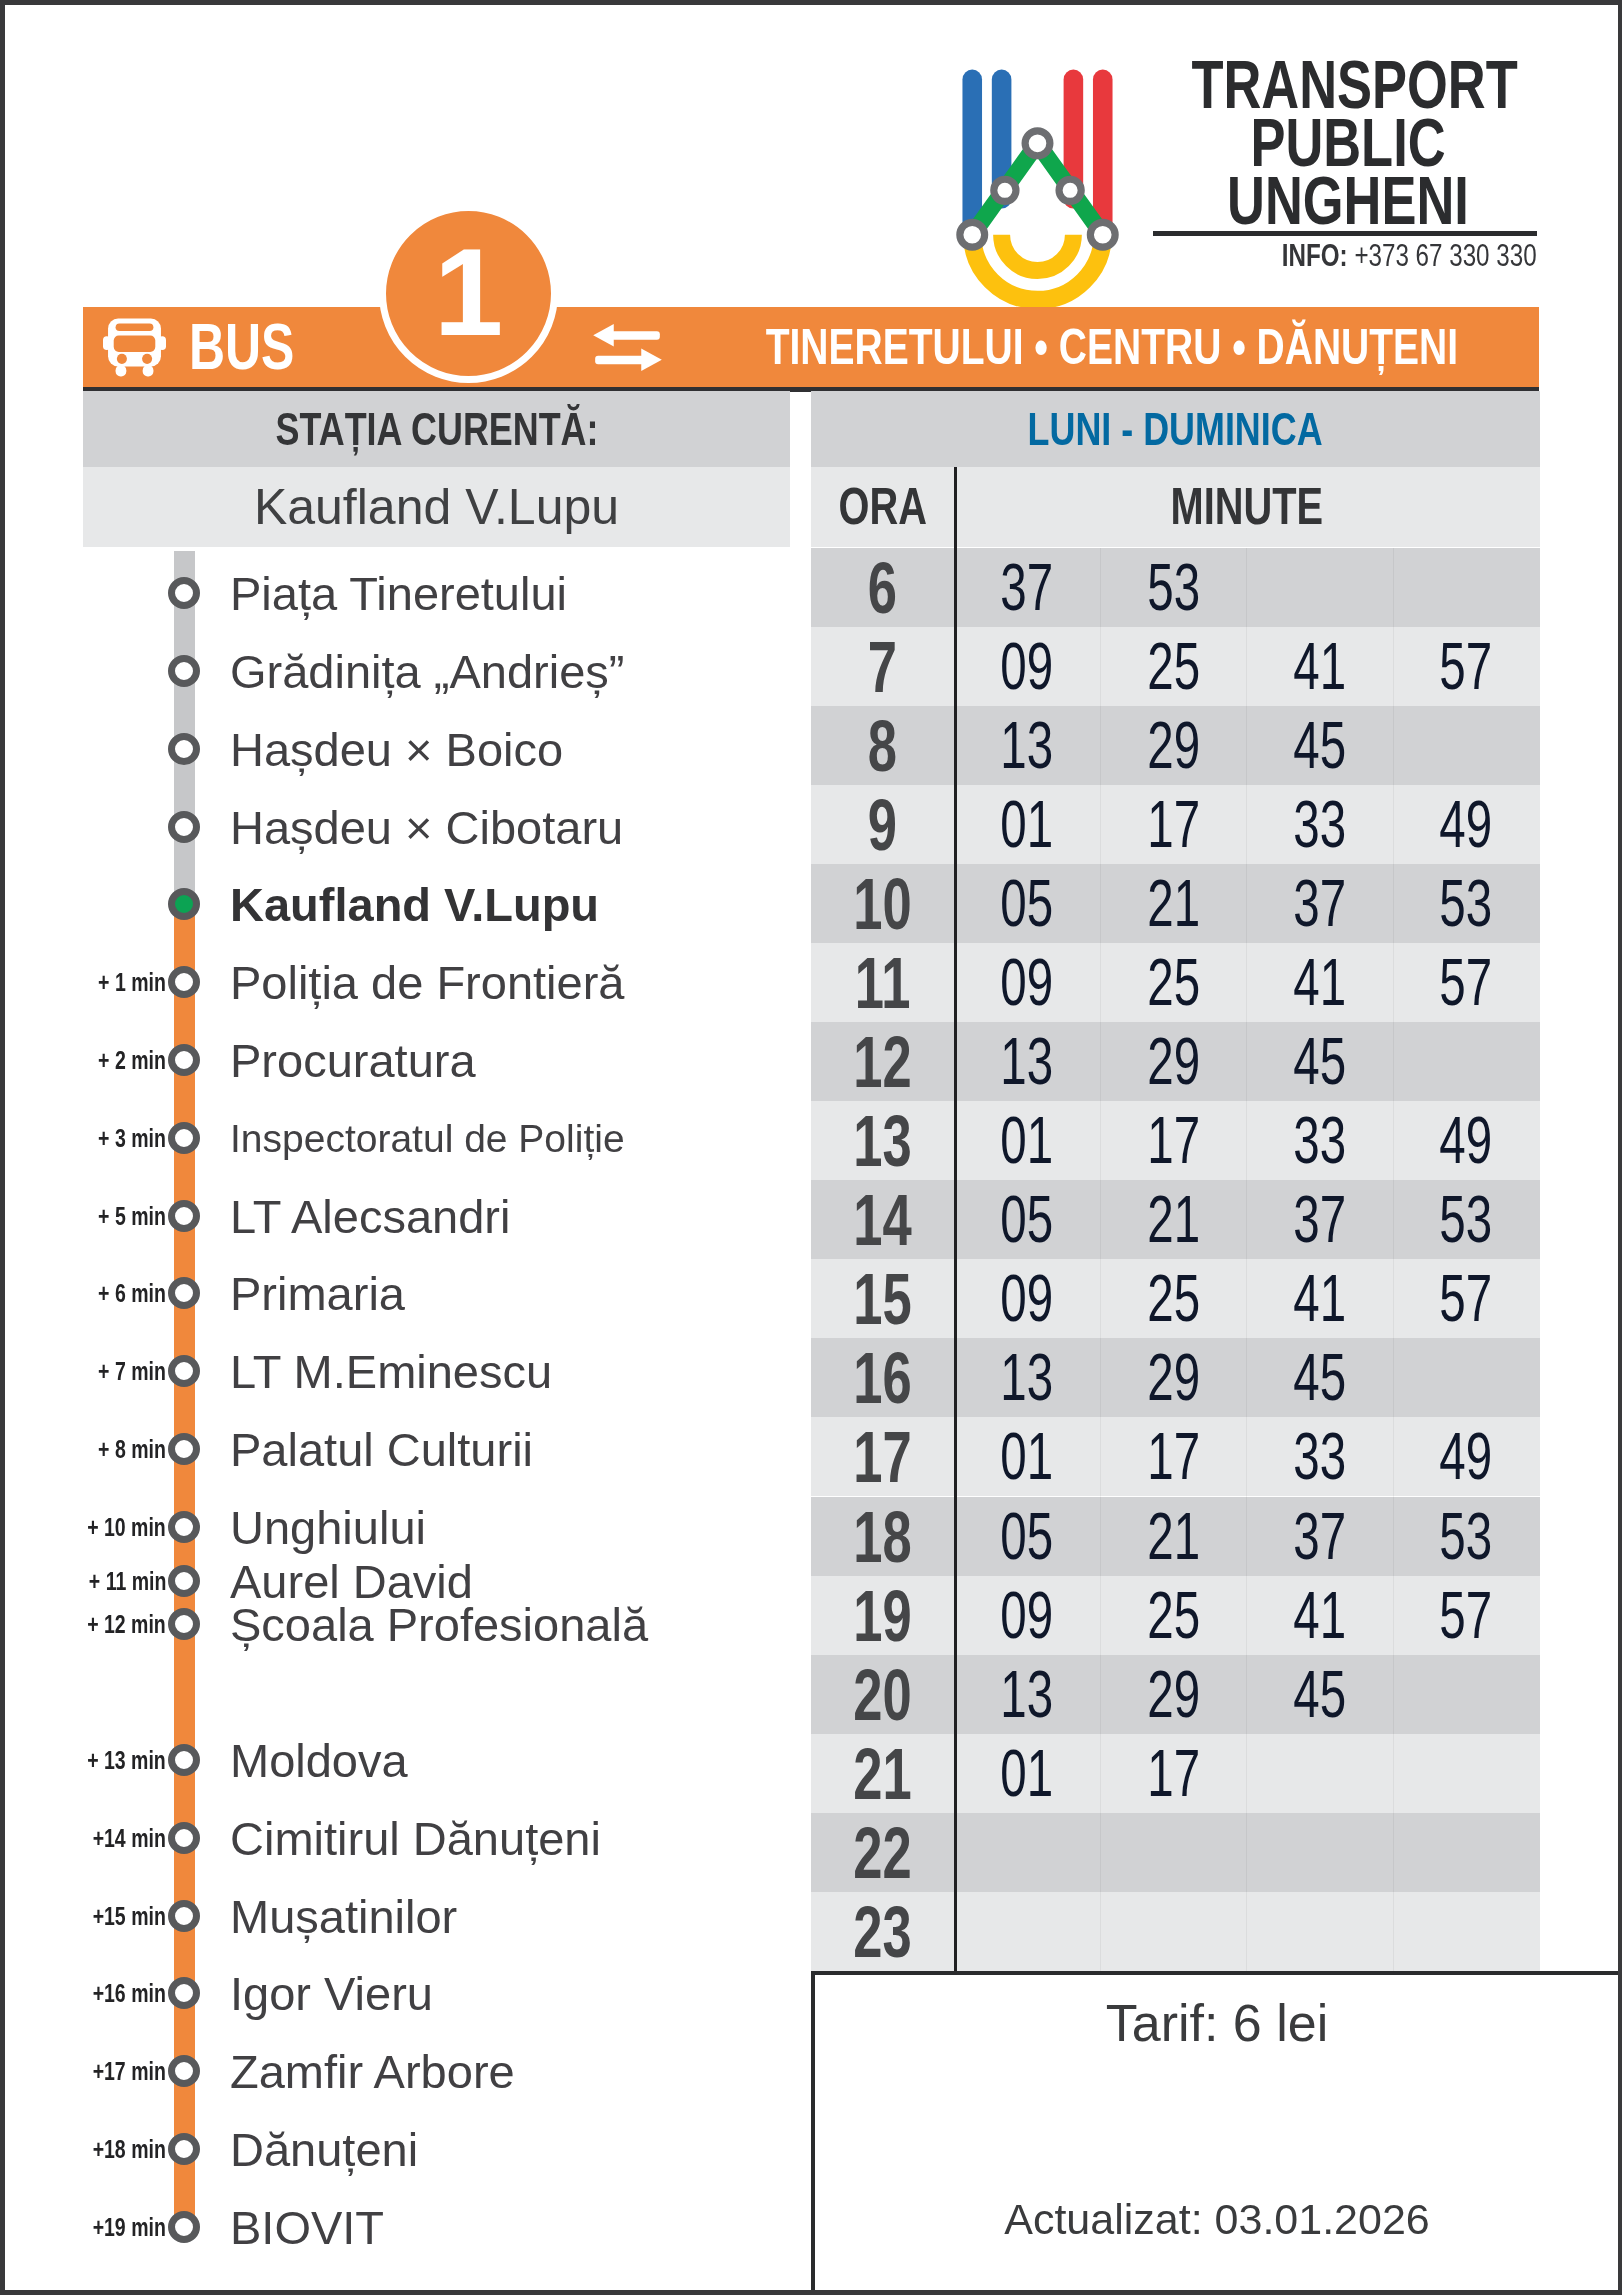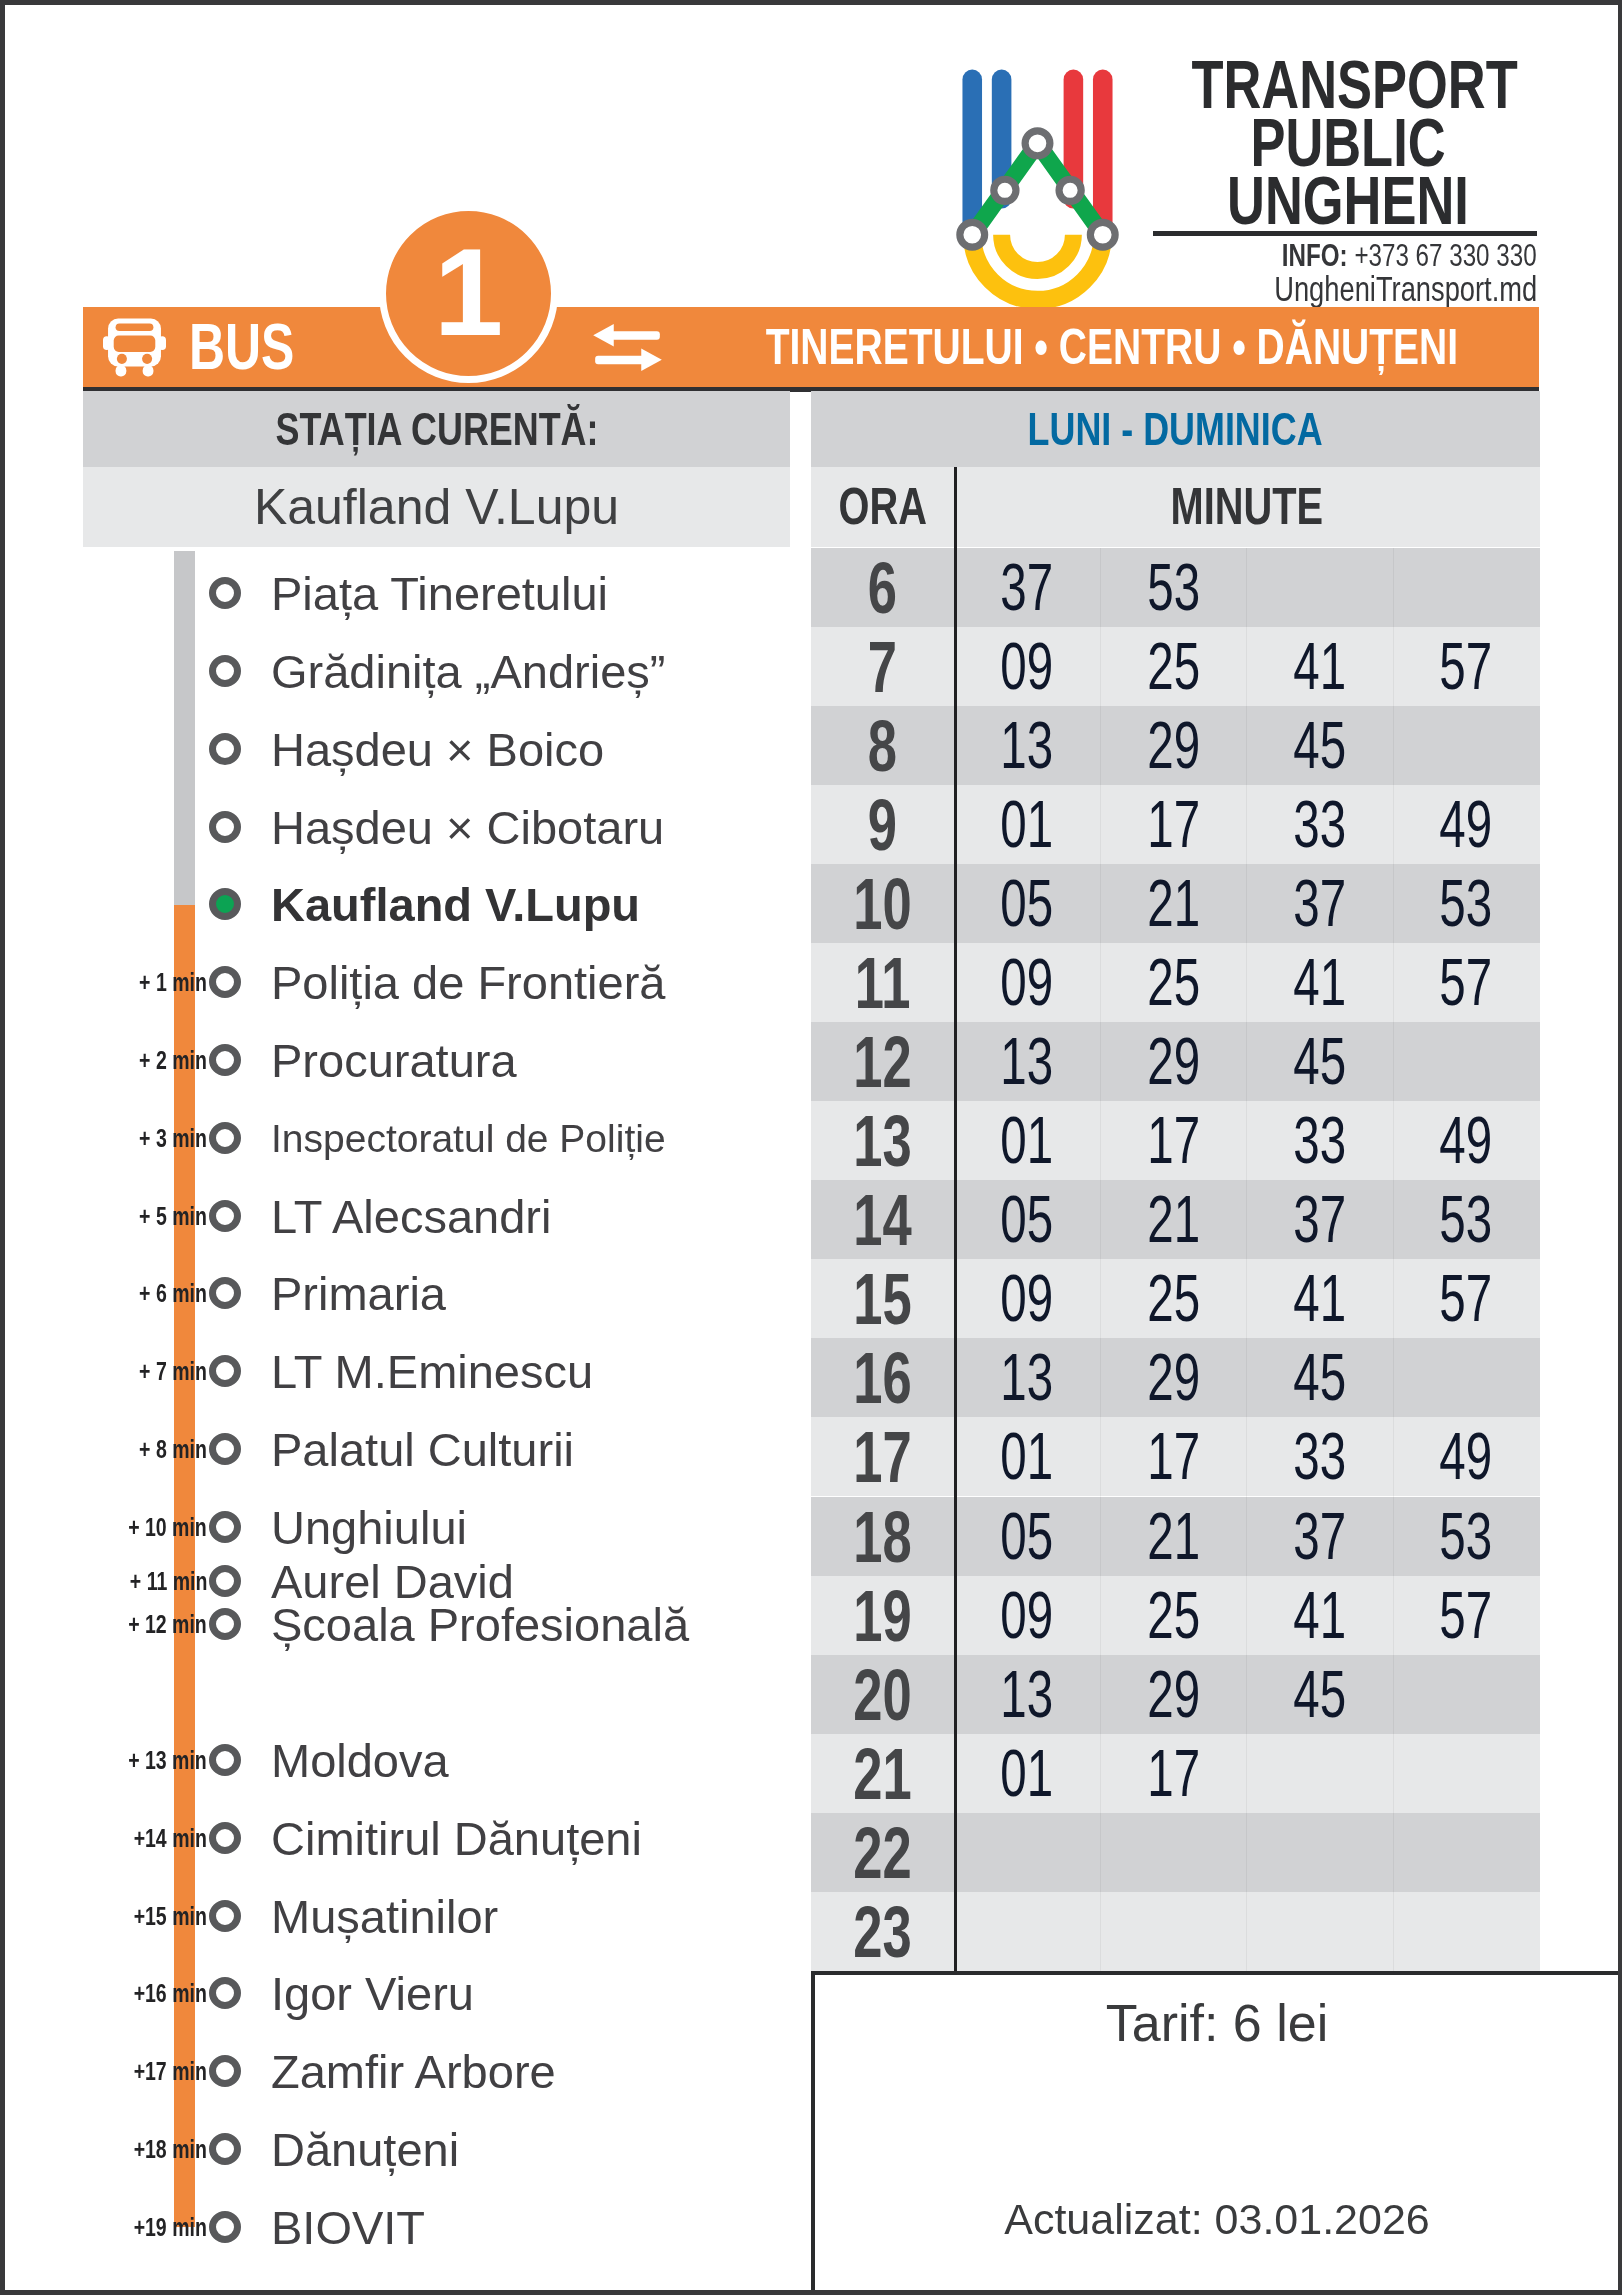--- a/index.html
+++ b/index.html
@@ -34,21 +34,21 @@
   .lhead{left:78px;top:386px;width:707px;height:76px;line-height:76px;text-align:center;font-weight:700;font-size:46px;color:#343537;}
   .lsub{left:78px;top:462px;width:707px;height:80px;line-height:80px;text-align:center;font-size:50px;color:#3f4042;}
   .rhead{left:806px;top:386px;width:729px;height:76px;line-height:76px;text-align:center;font-weight:700;font-size:46px;color:#0369a1;}
   .rsub{left:806px;top:462px;width:729px;height:80px;line-height:80px;font-weight:700;font-size:51px;color:#343537;}
   .rsub .ora{position:absolute;left:0;width:143px;text-align:center;}
   .rsub .minu{position:absolute;left:143px;width:586px;text-align:center;}
 
   
   .route-line-gray{left:169px;top:546px;width:21px;height:354px;background:#c6c7c9;}
   .route-line-orange{left:169px;top:900px;width:21px;height:1322px;background:#f0883c;}
-  .station-row{left:0;width:804px;height:77px;line-height:77px;margin-left:41px;}
+  .station-row{left:0;width:804px;height:77px;line-height:77px;}
   .min-label{position:absolute;left:0;top:0;width:161px;height:77px;text-align:right;font-weight:700;font-size:25px;color:#232325;}
   .min-label .cond-r{line-height:77px;}
   .node{position:absolute;left:163px;top:21.6px;width:18.3px;height:18.3px;background:#fff;border:7.8px solid #58595b;border-radius:50%;}
   .node.current{background:#0ca353;}
   .st-name{position:absolute;left:225px;top:0;font-size:47px;color:#414043;white-space:nowrap;}
   .st-name.small{font-size:39px;}
   .st-name.bold{font-weight:700;color:#333335;}
 
   
   .tt-row{left:806px;width:729px;height:79px;line-height:79px;}
@@ -85,23 +85,20 @@
 
   <div class="abs brand-block">
     <div class="brand-line">TRANSPORT</div>
     <div class="brand-line">PUBLIC</div>
     <div class="brand-line">UNGHENI</div>
   </div>
   <div class="abs brand-rule"></div>
   <div class="abs info-line">
     <span class="cond cond-r"><span class="info-label">INFO:</span> <span>+373 67 330 330</span></span>
   </div>
-  <div class="abs site-line">
-    <span class="cond cond-r">UngheniTransport.md</span>
-  </div>
 
   <div class="abs banner"></div>
   <div class="abs banner-underline"></div>
 
   <svg class="abs bus-icon" width="63" height="63" viewBox="0 0 100 100">
     <rect x="0" y="32" width="12" height="22" rx="6" fill="#fff"></rect>
     <rect x="88" y="32" width="12" height="22" rx="6" fill="#fff"></rect>
     <rect x="8" y="4" width="84" height="76" rx="16" fill="#fff"></rect>
     <rect x="20" y="12" width="60" height="12" rx="6" fill="#f0883c"></rect>
     <rect x="17" y="31" width="66" height="26" rx="8" fill="#f0883c"></rect>

